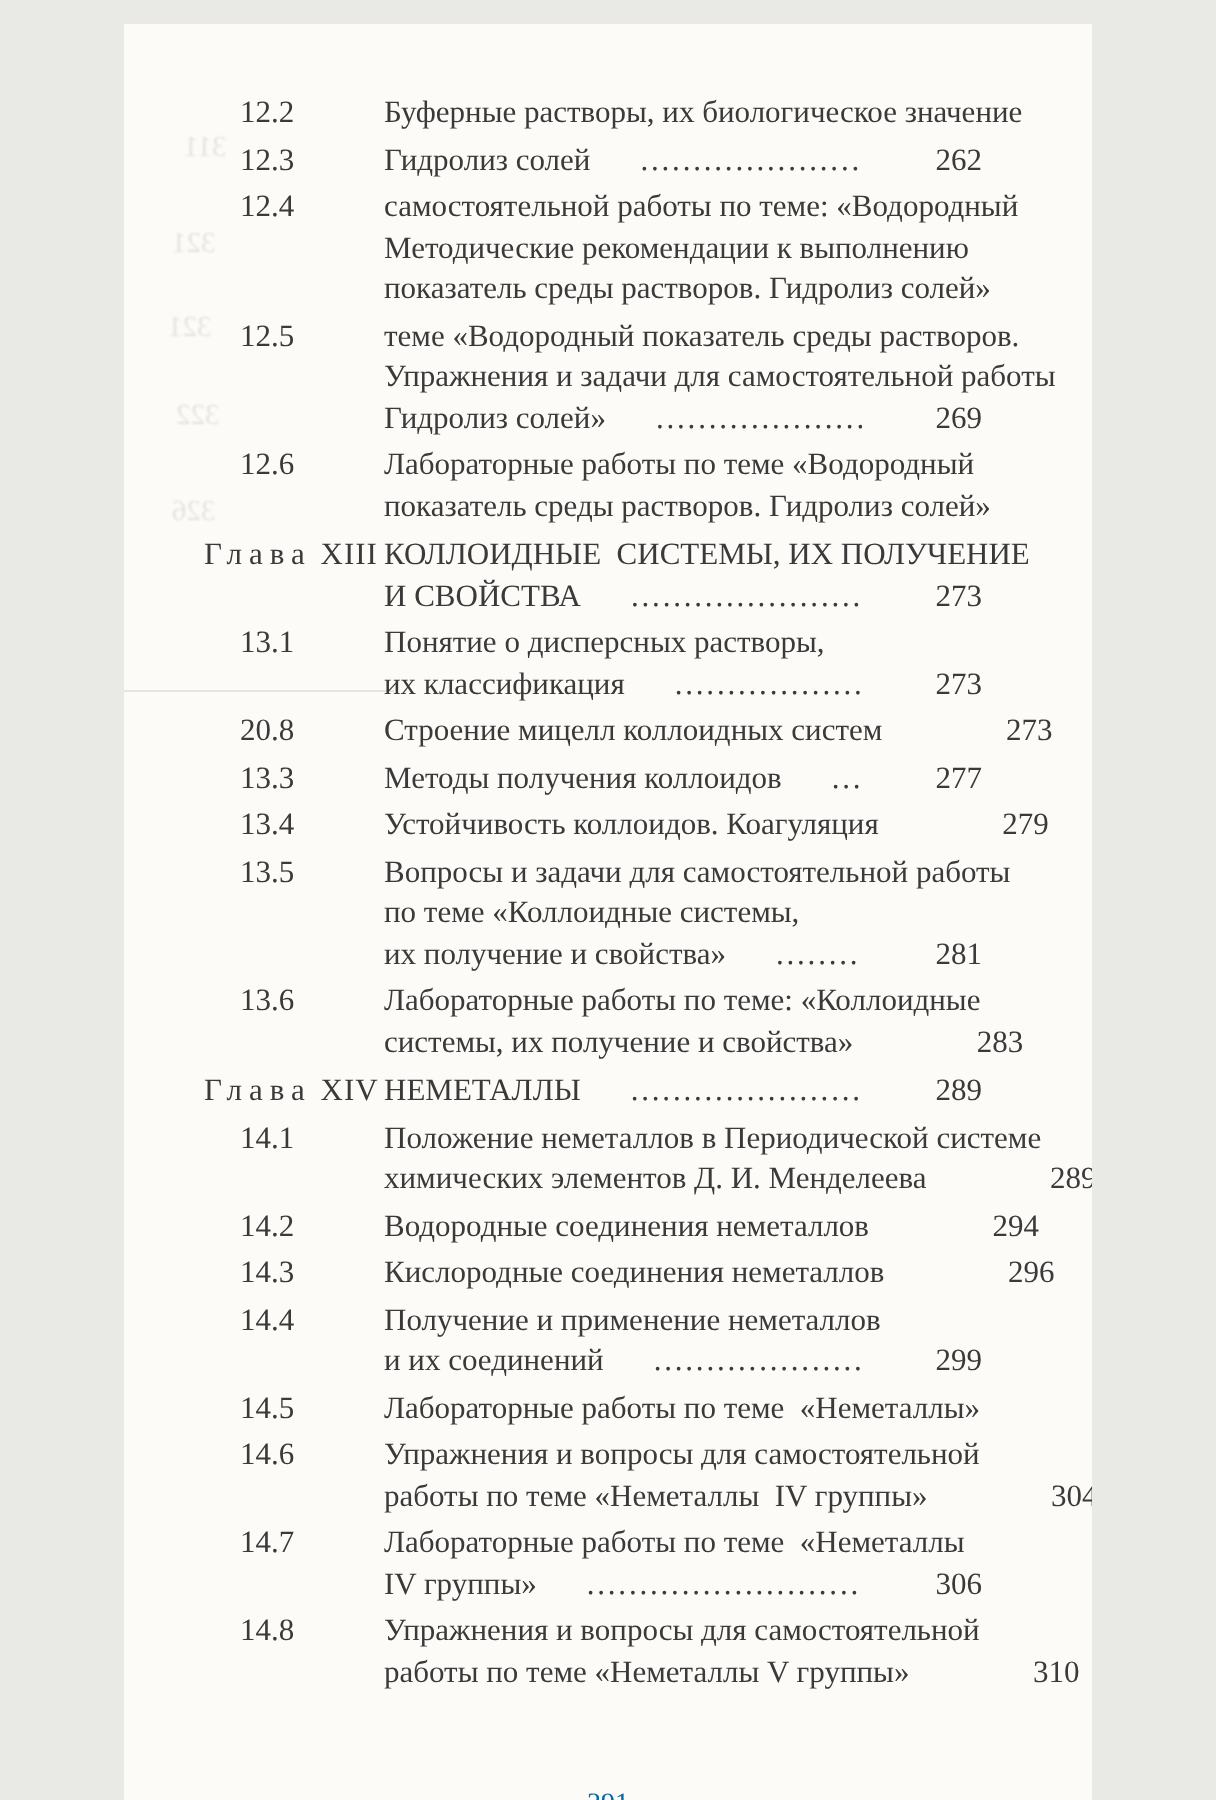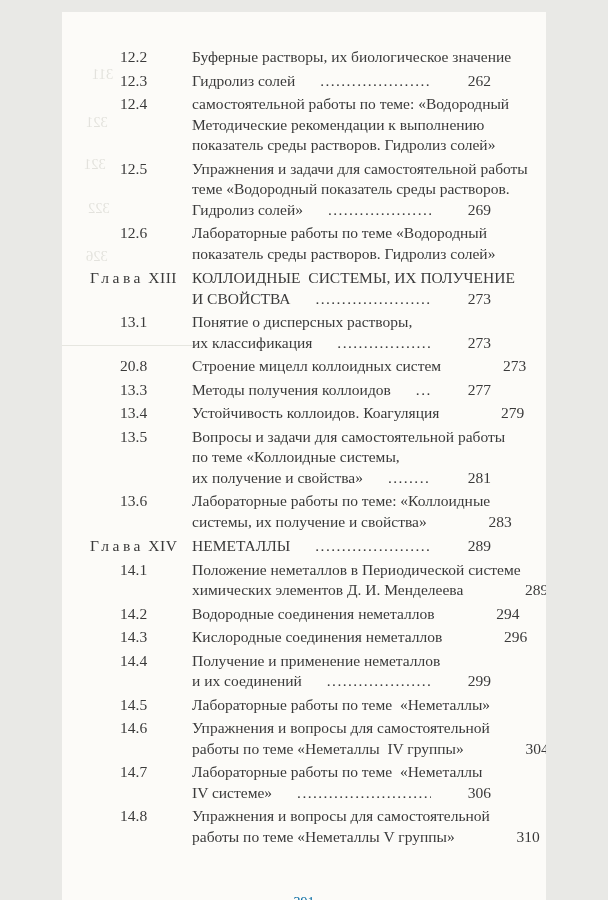--- a/index.html
+++ b/index.html
@@ -19,21 +19,21 @@
   }
   .entry { display:flex; margin-bottom:3px; }
   .entry.chapter { margin-top:4px; }
   .num {
     flex:none; width:130px;
     box-sizing:border-box;
     padding-left:58px;
     font-size:15.5px; line-height:20.5px;
     white-space:pre;
   }
-  .entry.chapter .num { padding-left:28px; }
+  .entry.chapter .num { padding-left:40px; }
   .glabel { letter-spacing:3.5px; }
   .gnum { letter-spacing:0.5px; }
   .body { flex:1; min-width:0; font-size:15.5px; line-height:20.5px; }
   .line { white-space:pre; }
   .line.last { display:flex; align-items:flex-end; white-space:pre;gap:24px; }
   .line.last .txt { flex:none; }
   .dots {
     flex:1 1 auto; min-width:0;
     overflow:hidden; white-space:pre;
     letter-spacing:1.4px;
@@ -85,22 +85,22 @@
         <div class="num">12.4</div>
         <div class="body">
           <div class="line">самостоятельной работы по теме: «Водородный</div>
           <div class="line">Методические рекомендации к выполнению</div>
           <div class="line last"><span class="txt">показатель среды растворов. Гидролиз солей»</span><span class="dots">........................................................................................................................................................................................................</span><span class="pg">266</span></div>
         </div>
       </div>
       <div class="entry">
         <div class="num">12.5</div>
         <div class="body">
+          <div class="line">теме «Водородный показатель среды растворов.</div>
           <div class="line">Упражнения и задачи для самостоятельной работы</div>
-          <div class="line">теме «Водородный показатель среды растворов.</div>
           <div class="line last"><span class="txt">Гидролиз солей»</span><span class="dots">........................................................................................................................................................................................................</span><span class="pg">269</span></div>
         </div>
       </div>
       <div class="entry">
         <div class="num">12.6</div>
         <div class="body">
           <div class="line">Лабораторные работы по теме «Водородный</div>
           <div class="line last"><span class="txt">показатель среды растворов. Гидролиз солей»</span><span class="dots">........................................................................................................................................................................................................</span><span class="pg">270</span></div>
         </div>
       </div>
@@ -193,21 +193,21 @@
         <div class="num">14.6</div>
         <div class="body">
           <div class="line">Упражнения и вопросы для самостоятельной</div>
           <div class="line last"><span class="txt">работы по теме «Неметаллы  IV группы»</span><span class="dots">........................................................................................................................................................................................................</span><span class="pg">304</span></div>
         </div>
       </div>
       <div class="entry">
         <div class="num">14.7</div>
         <div class="body">
           <div class="line">Лабораторные работы по теме  «Неметаллы</div>
-          <div class="line last"><span class="txt">IV системе»</span><span class="dots">........................................................................................................................................................................................................</span><span class="pg">306</span></div>
+          <div class="line last"><span class="txt">IV группы»</span><span class="dots">........................................................................................................................................................................................................</span><span class="pg">306</span></div>
         </div>
       </div>
       <div class="entry">
         <div class="num">14.8</div>
         <div class="body">
           <div class="line">Упражнения и вопросы для самостоятельной</div>
           <div class="line last"><span class="txt">работы по теме «Неметаллы V группы»</span><span class="dots">........................................................................................................................................................................................................</span><span class="pg">310</span></div>
         </div>
       </div>
     </div>

